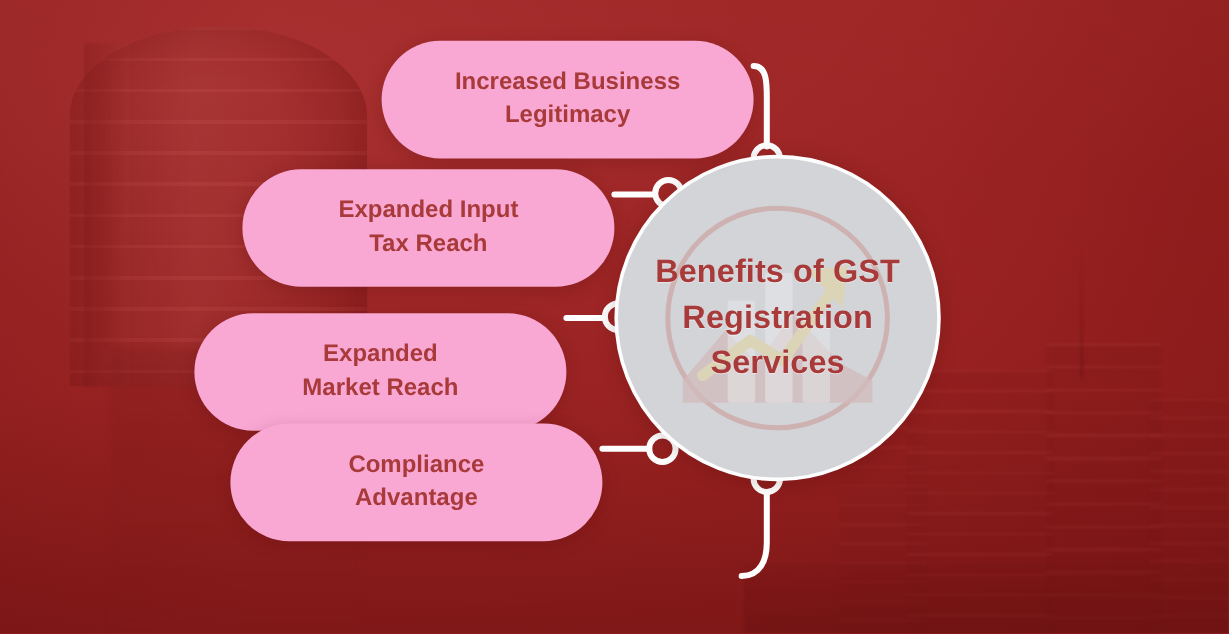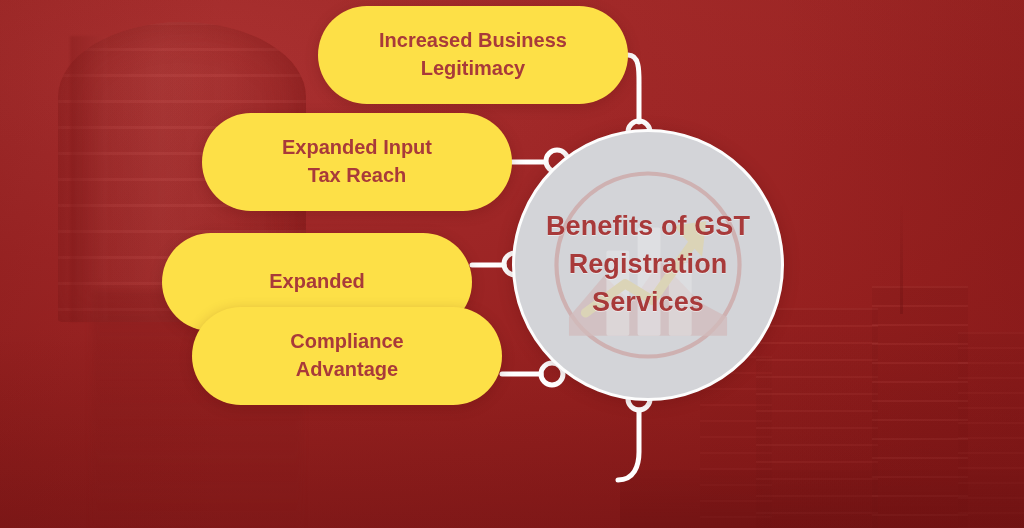--- a/index.html
+++ b/index.html
@@ -127,39 +127,40 @@
     font-size: 27px;
     line-height: 1.40;
     letter-spacing: .1px;
     width: 246px;
     text-shadow: 0 1px 0 rgba(255,255,255,.45);
   }
 
   
   .pill {
     position: absolute;
-    background: #fde047;
+    background: #f9a8d4;
     border-radius: 999px;
     display: flex;
     align-items: center;
     justify-content: center;
     text-align: center;
     color: #a83a3a;
     font-weight: bold;
     font-size: 20px;
     line-height: 1.38;
     box-shadow: 0 3px 14px rgba(70,8,8,.20);
     z-index: 4;
+    margin-top: 28px;
   }
   .pill-text { padding: 0 26px; }
 
   .pill-1 { left: 318px; top: 6px;   width: 310px; height: 98px; }
   .pill-2 { left: 202px; top: 113px; width: 310px; height: 98px; }
   .pill-3 { left: 162px; top: 233px; width: 310px; height: 98px; }
-  .pill-4 { left: 192px; top: 307px; width: 310px; height: 98px; }
+  .pill-4 { left: 192px; top: 325px; width: 310px; height: 98px; }
   .pill-5 { left: 308px; top: 431px; width: 310px; height: 98px; }
 </style>
 </head>
 <body>
 
 <div id="stage">
 
   <div class="bg-layer bg-base"></div>
   <div class="bldg tower-left"></div>
   <div class="bldg tower-left-core"></div>
@@ -215,20 +216,21 @@
   <div class="pill pill-2">
     <div class="pill-text">
       <span>Expanded Input</span><br>
       <span>Tax Reach</span>
     </div>
   </div>
 
   <div class="pill pill-3">
     <div class="pill-text">
       <span>Expanded</span><br>
+      <span>Market Reach</span>
     </div>
   </div>
 
   <div class="pill pill-4">
     <div class="pill-text">
       <span>Compliance</span><br>
       <span>Advantage</span>
     </div>
   </div>
 

